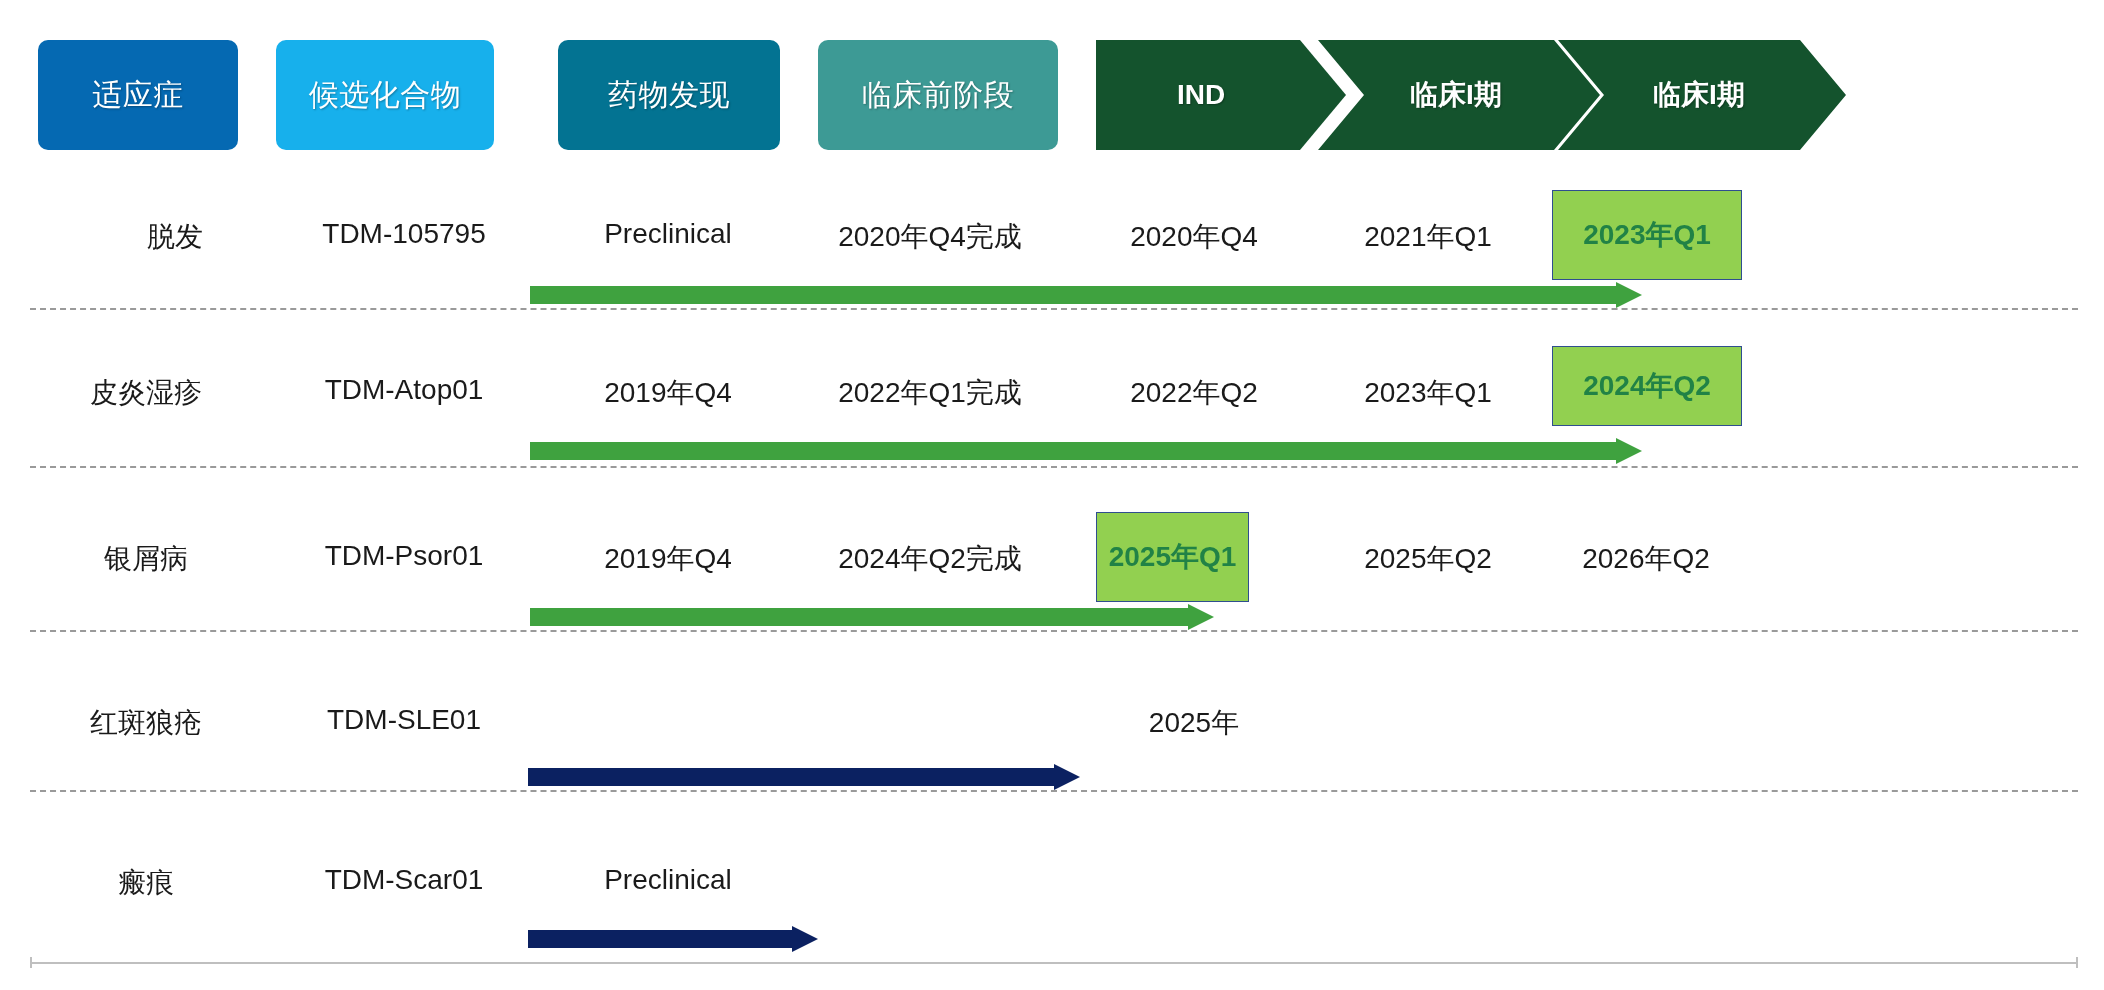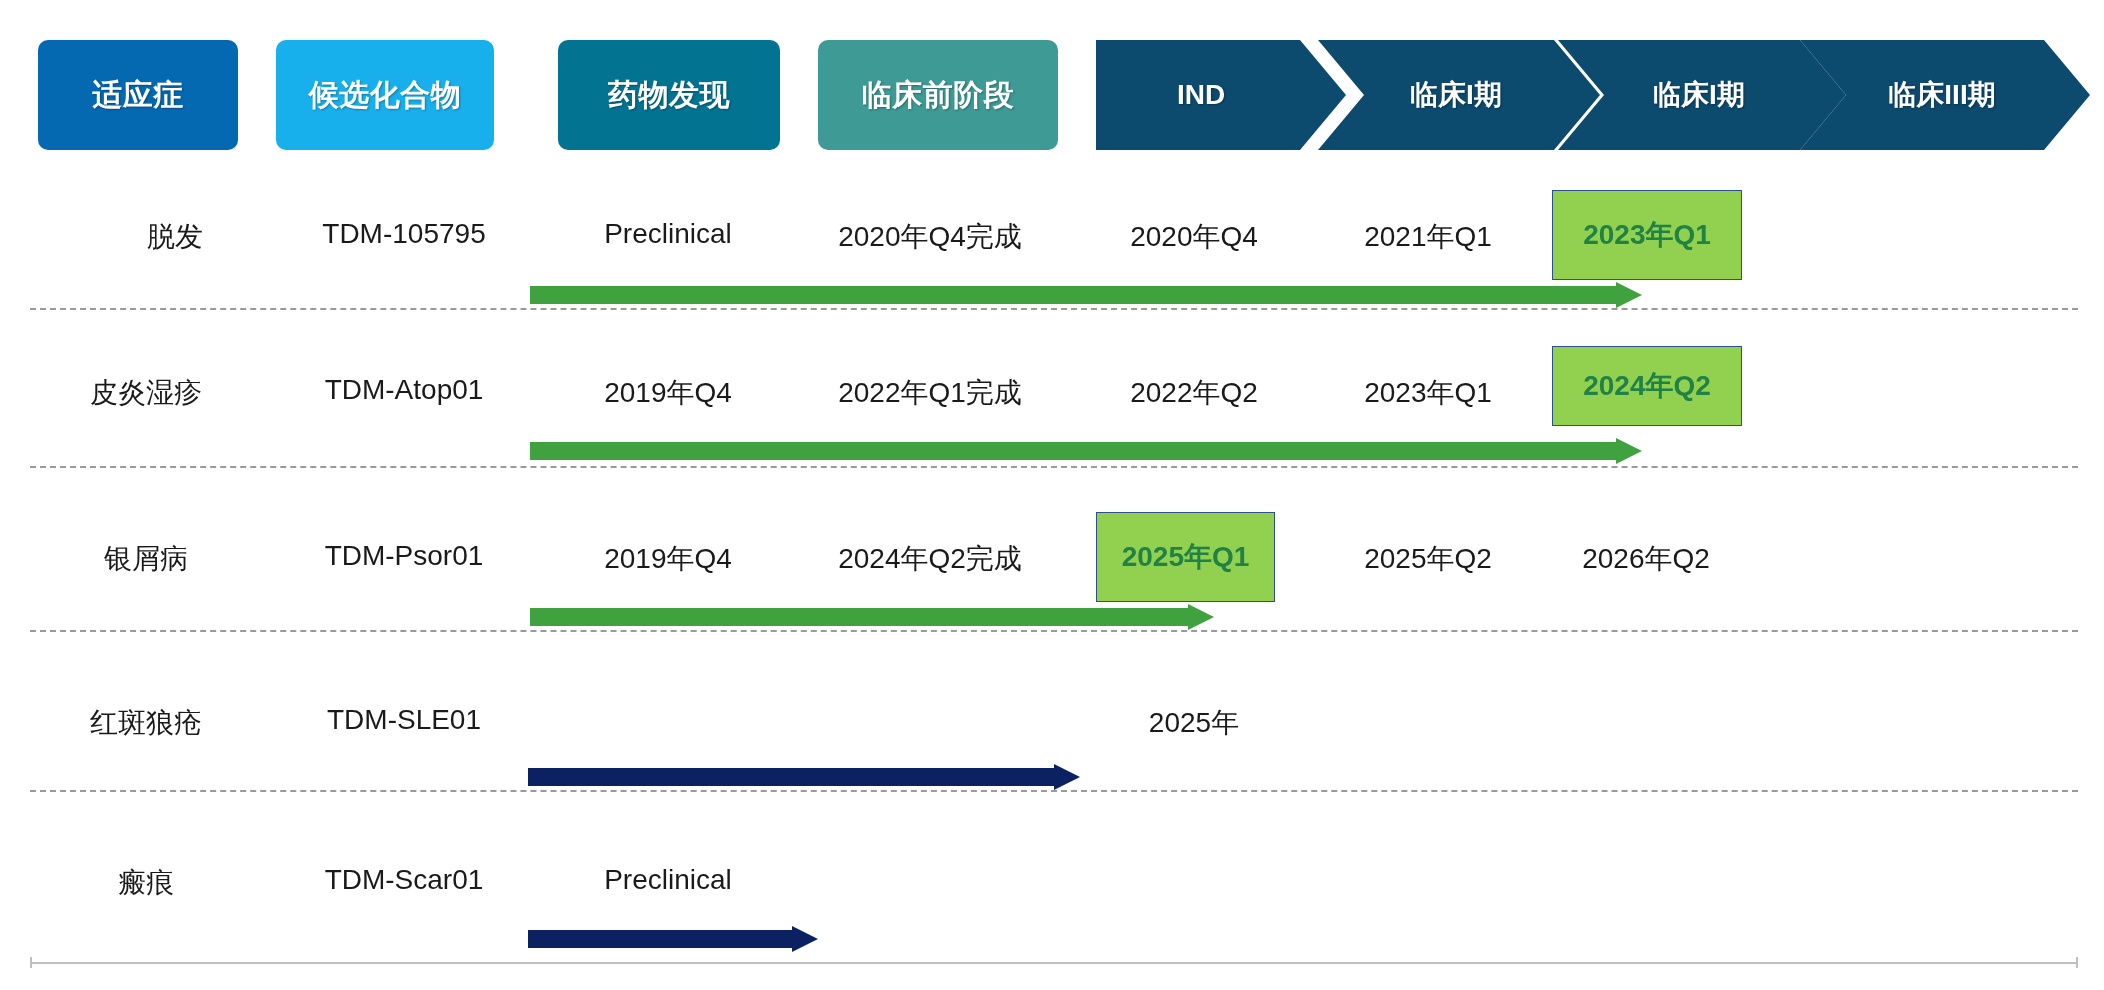--- a/index.html
+++ b/index.html
@@ -11,32 +11,32 @@
 
   
   #pipeline{position:absolute;left:0;top:0;width:2104px;height:990px;}
 
   
   .hdr-row{position:absolute;left:0;top:40px;width:2104px;height:110px;}
   .hdr-box{
     position:absolute;top:0;height:110px;
     border-radius:10px;
     display:flex;align-items:center;justify-content:center;
-    color:#ffffff;font-weight:bold;font-size:30px;
+    color:#ffffff;font-weight:normal;font-size:30px;
     letter-spacing:.5px;
     text-shadow:1px 1px 2px rgba(0,0,0,.30);
     box-sizing:border-box;
   }
   .hdr-chev{
     position:absolute;top:0;height:110px;
     display:flex;align-items:center;justify-content:center;
     color:#ffffff;font-weight:bold;font-size:28px;
     text-shadow:1px 1px 2px rgba(0,0,0,.30);
     box-sizing:border-box;
-    background:#0c4a6e;
+    background:#14532d;
   }
   .chev-first{
     clip-path:polygon(0 0, calc(100% - 46px) 0, 100% 50%, calc(100% - 46px) 100%, 0 100%);
     padding-right:40px;
   }
   .chev-mid{
     clip-path:polygon(0 0, calc(100% - 46px) 0, 100% 50%, calc(100% - 46px) 100%, 0 100%, 46px 50%);
     padding-right:40px;padding-left:34px;text-align:right;
   }
 
@@ -111,23 +111,20 @@
     </div>
 
     <div class="hdr-chev chev-first" style="left:1096px;width:250px;">
       <span>IND</span>
     </div>
     <div class="hdr-chev chev-mid" style="left:1318px;width:282px;">
       <span>临床I期</span>
     </div>
     <div class="hdr-chev chev-mid" style="left:1558px;width:288px;">
       <span>临床I期</span>
-    </div>
-    <div class="hdr-chev chev-mid" style="left:1800px;width:290px;">
-      <span>临床III期</span>
     </div>
   </div>
 
   <div class="row" style="top:190px;height:120px;">
     <div class="cell" style="left:146px; top:28px;margin-left:29px;">脱发</div>
     <div class="cell" style="left:404px; top:28px;">TDM-105795</div>
     <div class="cell" style="left:668px; top:28px;">Preclinical</div>
     <div class="cell" style="left:930px; top:28px;">2020年Q4完成</div>
     <div class="cell" style="left:1194px;top:28px;">2020年Q4</div>
     <div class="cell" style="left:1428px;top:28px;">2021年Q1</div>
@@ -156,21 +153,21 @@
       <div class="head" style="left:1086px;"></div>
     </div>
     <div class="sep-dash" style="left:30px;top:114px;width:2048px;"></div>
   </div>
 
   <div class="row" style="top:512px;height:122px;">
     <div class="cell" style="left:146px; top:28px;">银屑病</div>
     <div class="cell" style="left:404px; top:28px;">TDM-Psor01</div>
     <div class="cell" style="left:668px; top:28px;">2019年Q4</div>
     <div class="cell" style="left:930px; top:28px;">2024年Q2完成</div>
-    <div class="milestone" style="left:1096px;top:0px;width:179px;height:90px;">
+    <div class="milestone" style="left:1096px;top:0px;width:153px;height:90px;">
       <span>2025年Q1</span>
     </div>
     <div class="cell" style="left:1428px;top:28px;">2025年Q2</div>
     <div class="cell" style="left:1646px;top:28px;">2026年Q2</div>
     <div class="arrow green" style="left:530px;top:92px;width:684px;">
       <div class="shaft" style="width:658px;"></div>
       <div class="head" style="left:658px;"></div>
     </div>
     <div class="sep-dash" style="left:30px;top:118px;width:2048px;"></div>
   </div>

